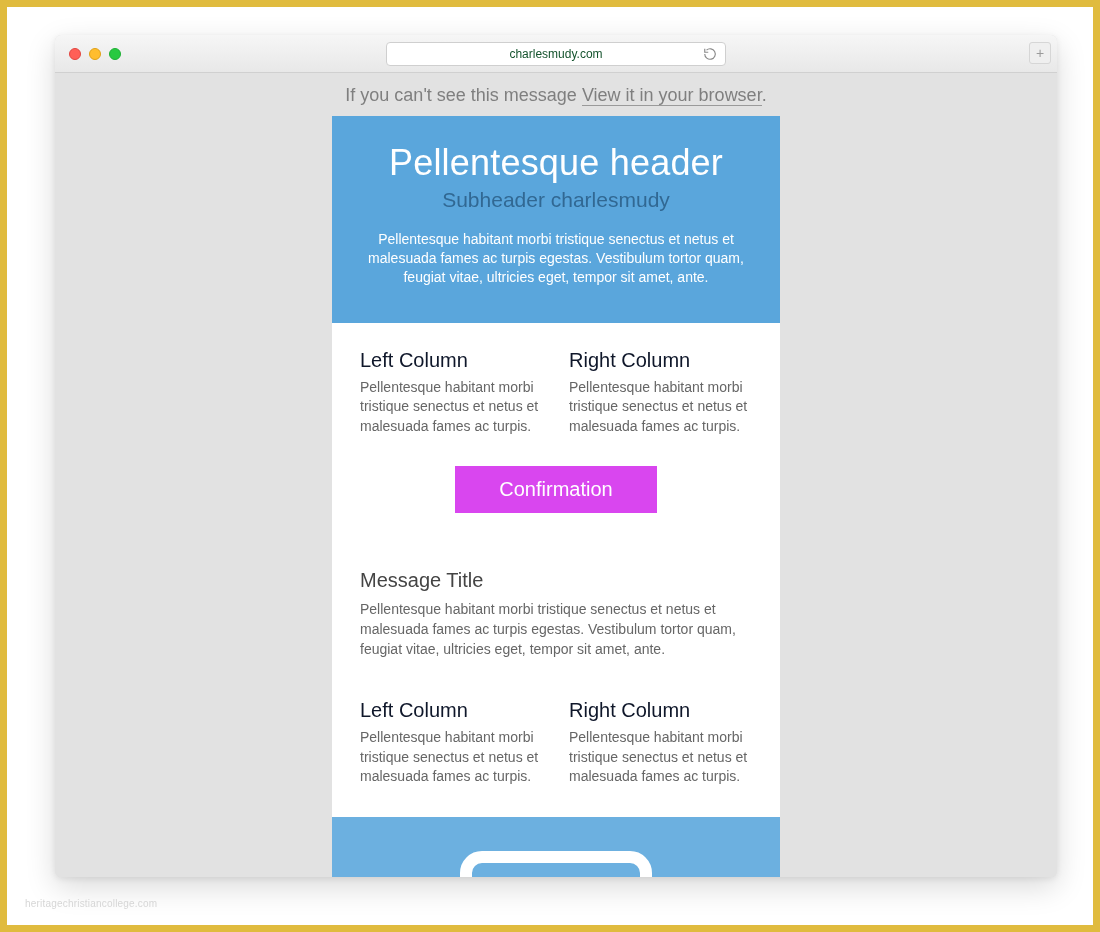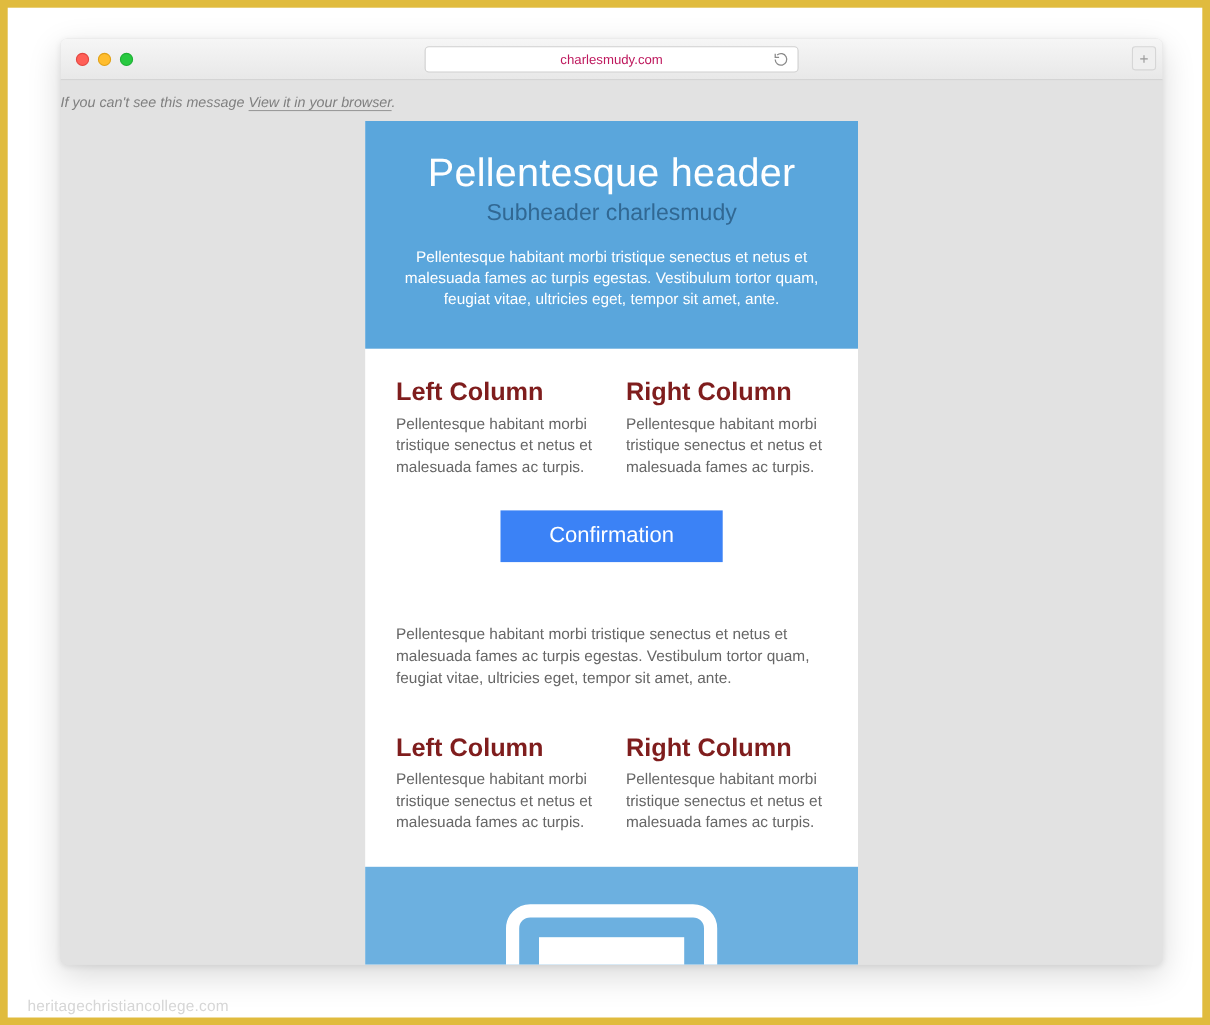--- a/index.html
+++ b/index.html
@@ -56,21 +56,21 @@
     top: 7px;
     width: 340px;
     height: 24px;
     background: #ffffff;
     border: 1px solid #cfcfcf;
     border-radius: 4px;
     display: flex;
     align-items: center;
     justify-content: center;
     font-size: 12px;
-    color: #be185d;
+    color: #14532d;
   }
   .reload-icon {
     position: absolute;
     right: 8px;
     top: 4px;
     width: 14px;
     height: 14px;
     color: #8a8a8a;
   }
 
@@ -93,25 +93,24 @@
 
   
   .viewport {
     flex: 1;
     background: #e2e2e2;
     overflow: hidden;
     position: relative;
   }
 
   .preheader {
-    text-align: left;
-    font-size: 13px;
+    text-align: center;
+    font-size: 18px;
     color: #7f7f7f;
     padding: 12px 0 10px;
-    font-style: italic;
   }
   .preheader a {
     color: #7f7f7f;
     text-decoration: none;
     border-bottom: 1px solid #9a9a9a;
   }
 
   .email {
     width: 448px;
     margin: 0 auto;
@@ -147,38 +146,38 @@
     padding: 26px 28px 30px;
   }
   .cols {
     display: flex;
     gap: 26px;
   }
   .col {
     flex: 1;
   }
   .col h3 {
-    font-size: 23px;
-    font-weight: 700;
-    color: #7f1d1d;
+    font-size: 20px;
+    font-weight: 400;
+    color: #0f172a;
     margin-bottom: 6px;
   }
   .col p, .section > p {
     font-size: 14px;
     color: #666666;
     line-height: 1.4;
   }
 
   .button-row {
     text-align: center;
     margin-top: 30px;
   }
   .btn {
     display: inline-block;
-    background: #3b82f6;
+    background: #d946ef;
     color: #ffffff;
     font-size: 20px;
     font-weight: 400;
     padding: 12px 44px;
     border: none;
     cursor: pointer;
   }
 
   .msg-title {
     font-size: 20px;
@@ -194,22 +193,22 @@
     display: flex;
     align-items: flex-end;
     justify-content: center;
     overflow: hidden;
   }
   .image-block svg { display: block; }
 
   .watermark {
     position: absolute;
     left: 18px;
-    bottom: 3px;
-    font-size: 14px;
+    bottom: 16px;
+    font-size: 10px;
     color: #d6d6d6;
     letter-spacing: 0.2px;
   }
 </style>
 </head>
 <body>
 
 <div class="outer-frame">
 
   <div class="browser-window">
@@ -260,20 +259,21 @@
               <h3>Right Column</h3>
               <p>Pellentesque habitant morbi tristique senectus et netus et malesuada fames ac turpis.</p>
             </div>
           </div>
           <div class="button-row">
             <button class="btn">Confirmation</button>
           </div>
         </div>
 
         <div class="section">
+          <h3 class="msg-title">Message Title</h3>
           <p>Pellentesque habitant morbi tristique senectus et netus et malesuada fames ac turpis egestas. Vestibulum tortor quam, feugiat vitae, ultricies eget, tempor sit amet, ante.</p>
         </div>
 
         <div class="section" style="padding-top:10px;">
           <div class="cols">
             <div class="col">
               <h3>Left Column</h3>
               <p>Pellentesque habitant morbi tristique senectus et netus et malesuada fames ac turpis.</p>
             </div>
             <div class="col">

